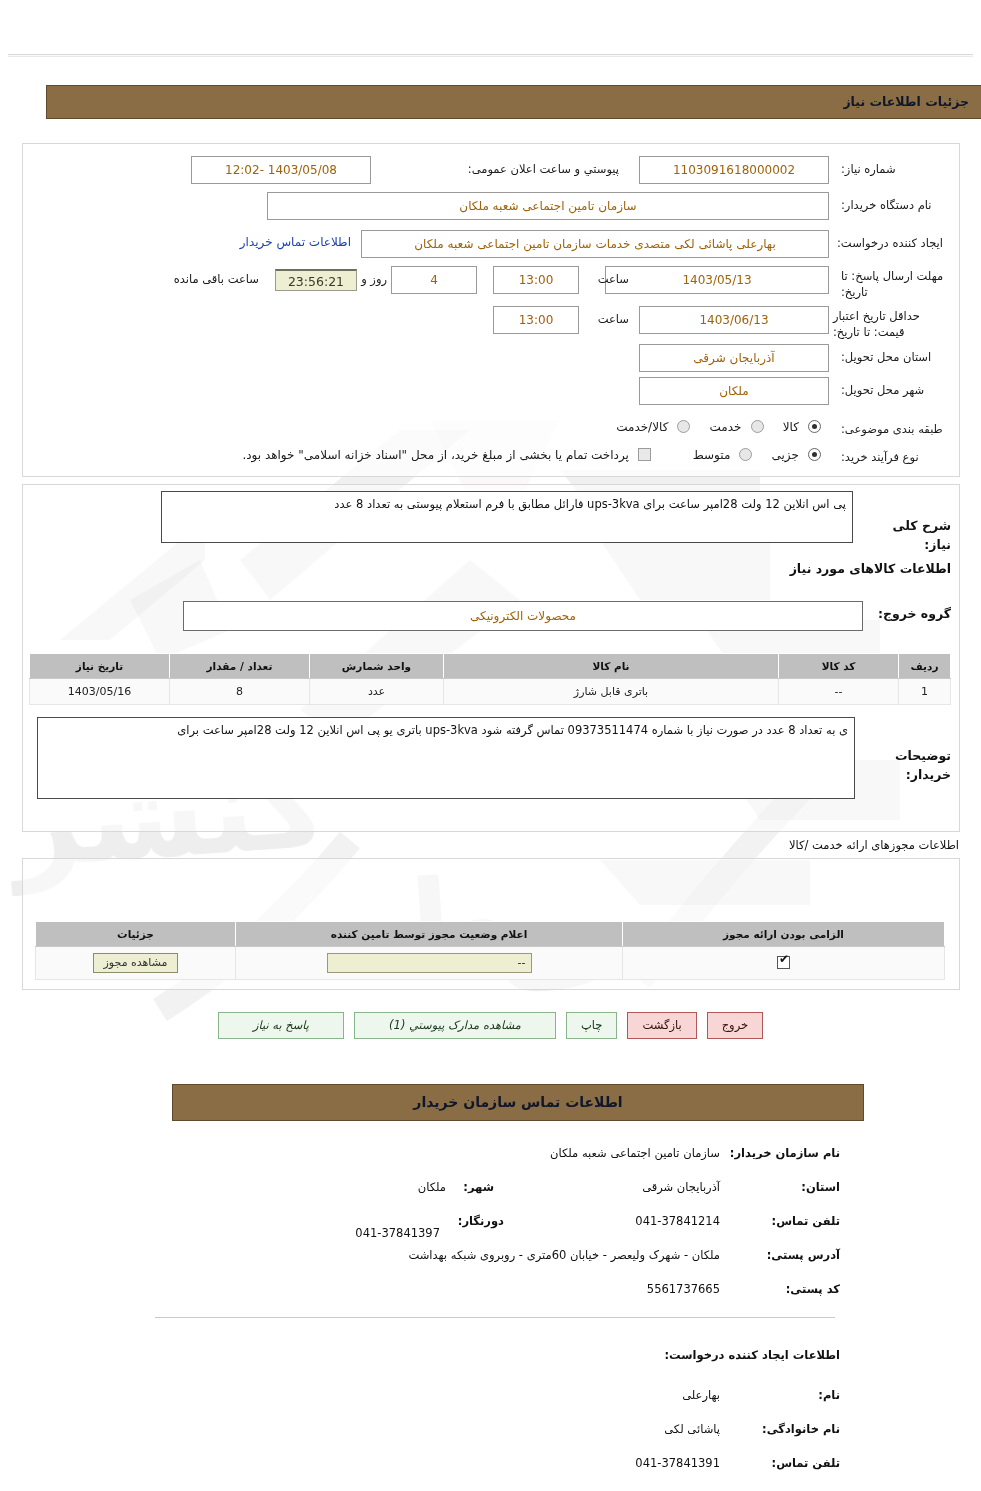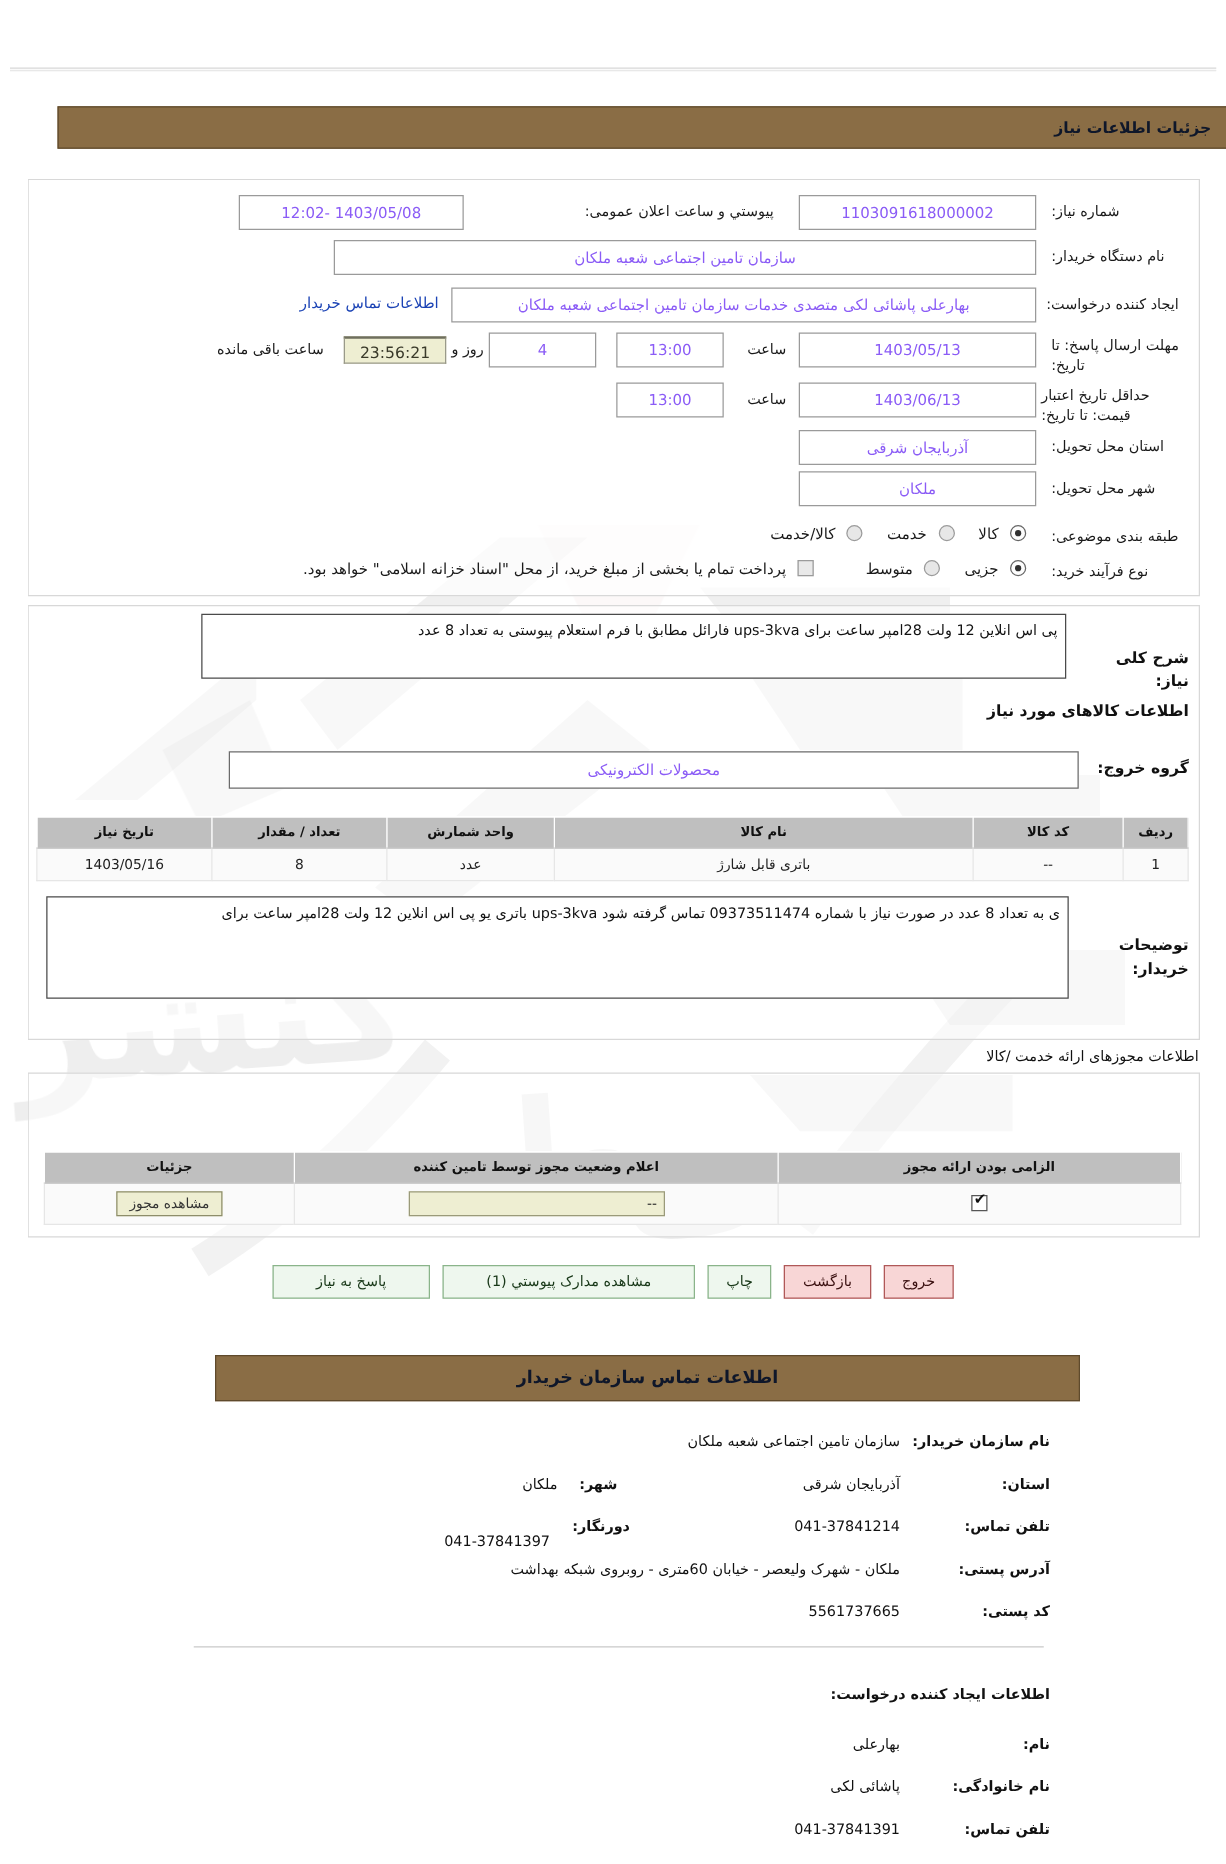--- a/index.html
+++ b/index.html
@@ -64,21 +64,21 @@
     padding-top: 5px;
     line-height: 1.45;
     flex: 0 0 auto;
   }
   .fld {
     border: 1px solid #9a9a9a;
     background: #ffffff;
     height: 28px;
     line-height: 26px;
     font-size: 12px;
-    color: #8b5cf6;
+    color: #a16207;
     text-align: center;
     padding: 0 6px;
     overflow: hidden;
     white-space: nowrap;
   }
   .fld.tall { height: 30px; line-height: 28px; }
   .num { font-family: "DejaVu Sans", "Liberation Sans", sans-serif; }
 
   .link {
     color: #1b43b5;
@@ -226,21 +226,21 @@
   }
   .btn {
     font-size: 11.5px;
     padding: 5px 14px 6px 14px;
     border: 1px solid #8ab48a;
     background: #eef7ee;
     color: #183818;
     cursor: pointer;
     white-space: nowrap;
   }
-  .btn.wide { padding-left: 34px; padding-right: 34px; }
+  .btn.wide { padding-left: 34px; padding-right: 34px; font-style: italic; }
   .btn.pink { background: #f8d6d6; border: 1px solid #b05858; color: #3a1010; }
 
   
   .contact { font-size: 11.5px; color: #111; }
   .ckey { font-weight: bold; }
   .cval { color: #111; }
   .hr-thin { border-top: 1px solid #c9c9c9; }
 </style>
 </head>
 <body>
@@ -296,21 +296,21 @@
     </div>
 
     <div style="position:absolute; right:10px; top:86px; width:918px; height:32px;">
       <div class="lbl" style="position:absolute; right:4px; top:0; width:108px;">ایجاد کننده درخواست:</div>
       <div class="fld" style="position:absolute; right:120px; top:0; width:468px; text-align:center;">بهارعلی پاشائی لکی متصدی خدمات سازمان تامین اجتماعی شعبه ملکان</div>
       <a class="link" style="position:absolute; right:598px; top:5px;">اطلاعات تماس خریدار</a>
     </div>
 
     <div style="position:absolute; right:10px; top:122px; width:918px; height:34px;">
       <div class="lbl" style="position:absolute; right:4px; top:-2px; width:104px; line-height:1.35;">مهلت ارسال پاسخ: تا تاریخ:</div>
-      <div class="fld num" style="position:absolute; right:120px; top:0; width:190px;">1403/05/13</div>
+      <div class="fld num" style="position:absolute; right:120px; top:0; width:224px;">1403/05/13</div>
       <div class="lbl" style="position:absolute; right:320px; top:0; width:40px; text-align:right;">ساعت</div>
       <div class="fld num" style="position:absolute; right:370px; top:0; width:86px;">13:00</div>
       <div class="fld num" style="position:absolute; right:472px; top:0; width:86px;">4</div>
       <div class="plain-txt" style="position:absolute; right:562px; top:6px;">روز و</div>
       <div class="badge-time num" style="position:absolute; right:592px; top:3px; width:82px;">23:56:21</div>
       <div class="plain-txt" style="position:absolute; right:690px; top:6px;">ساعت باقی مانده</div>
     </div>
 
     <div style="position:absolute; right:10px; top:162px; width:918px; height:34px;">
       <div class="lbl" style="position:absolute; right:4px; top:-2px; width:112px; line-height:1.35;">حداقل تاریخ اعتبار قیمت: تا تاریخ:</div>

